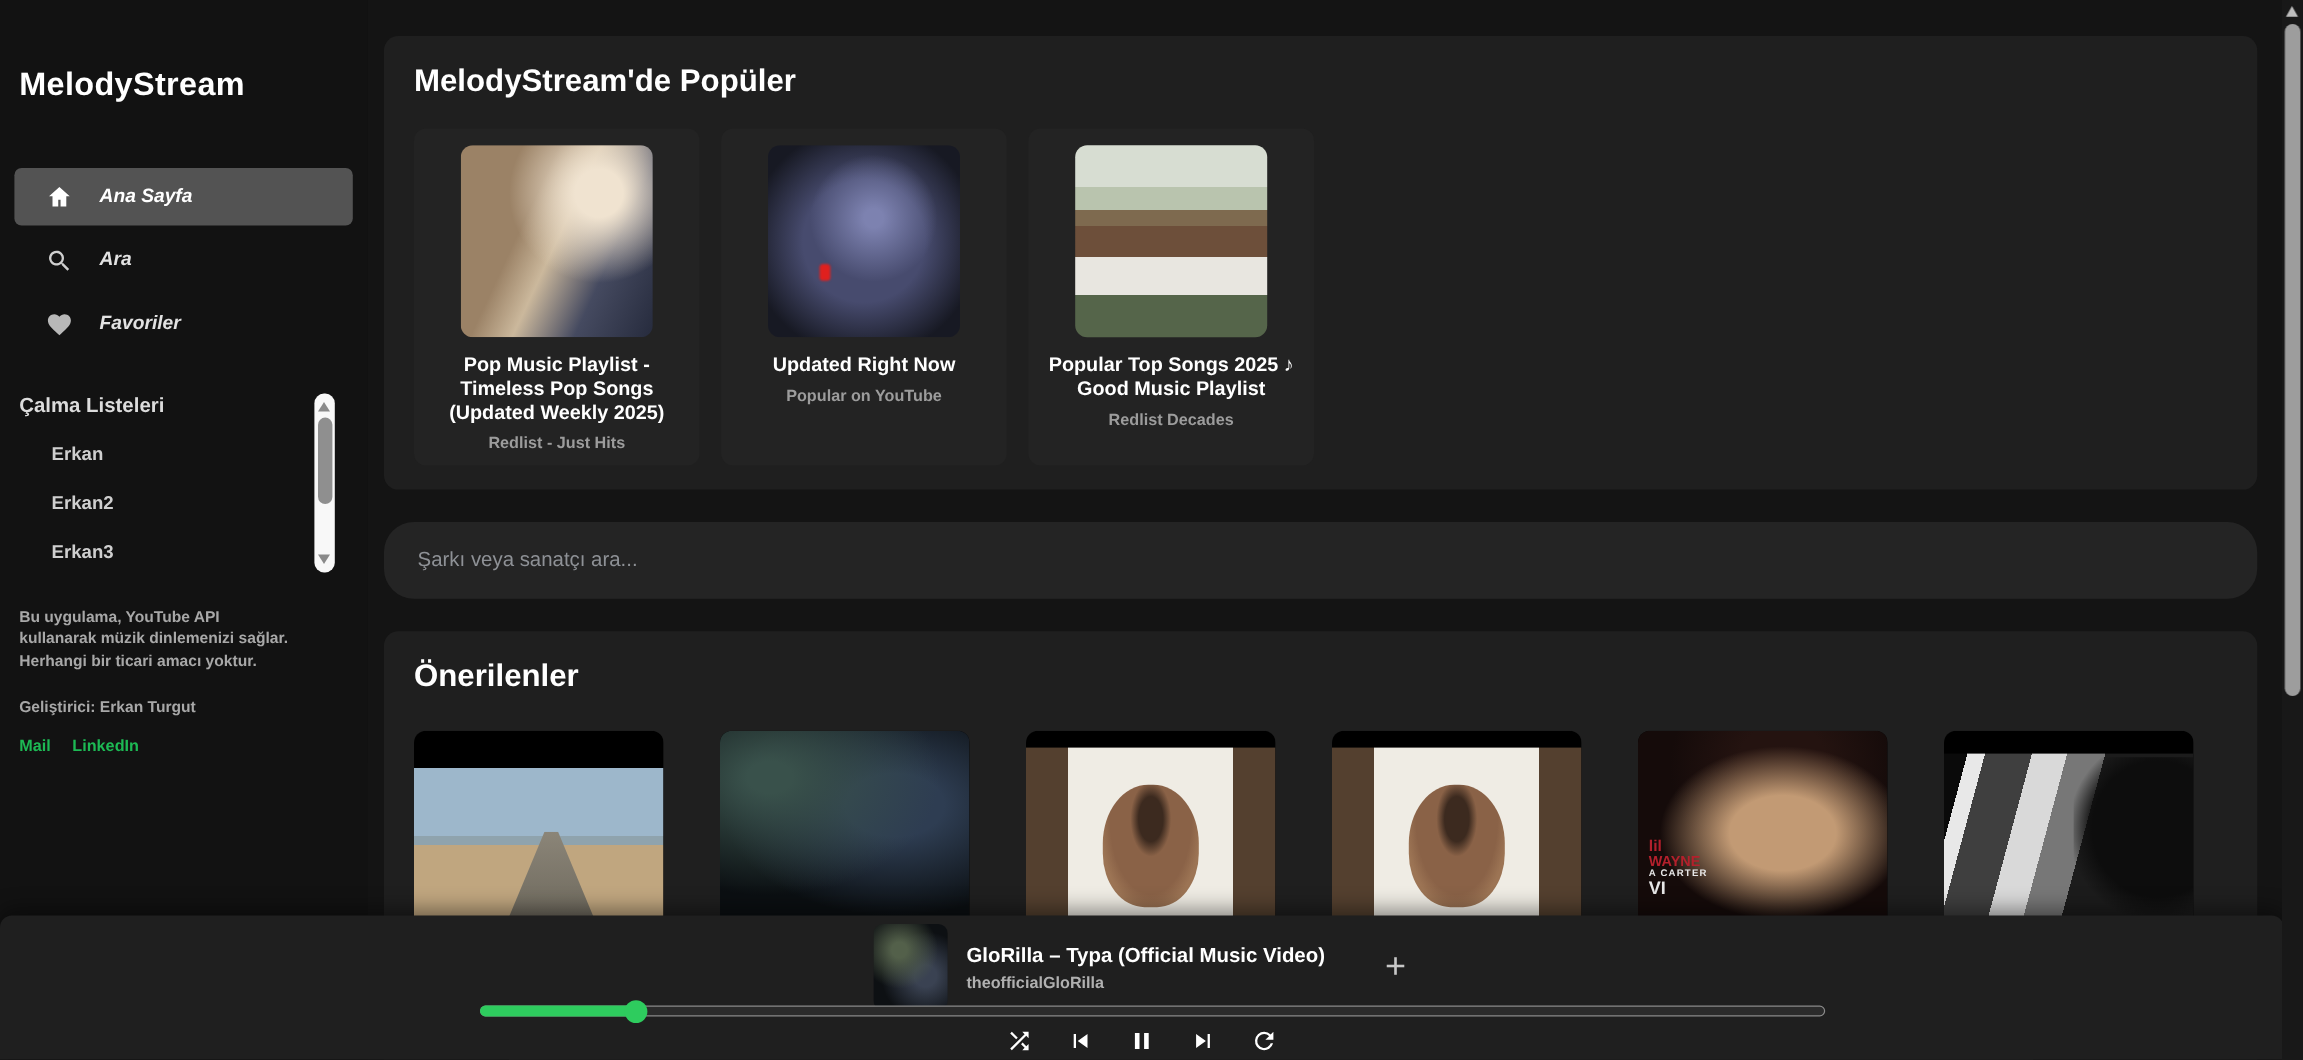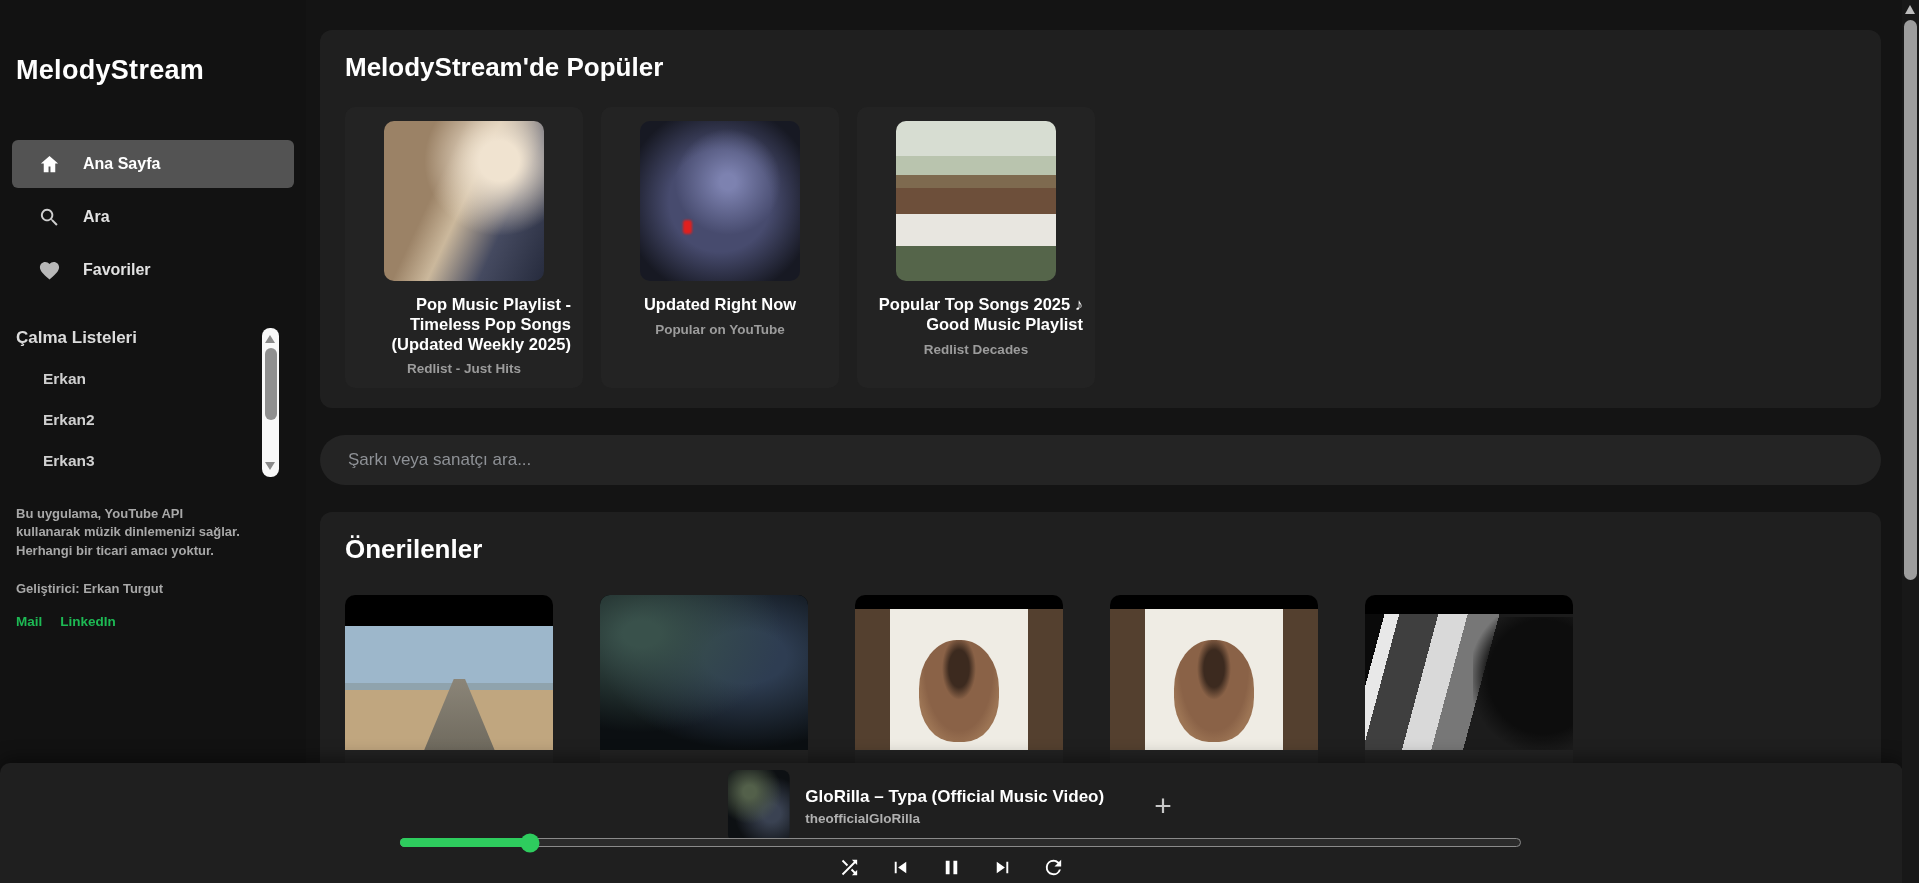--- a/index.html
+++ b/index.html
@@ -8,21 +8,21 @@
     width:1919px;height:883px;overflow:hidden;position:relative;
     background:#141414;color:#fff;
     font-family:"Liberation Sans","DejaVu Sans",sans-serif;
   }
   
   .sidebar{
     position:fixed;left:0;top:0;bottom:0;width:306px;
     background:#121212;z-index:5;
   }
   .app-title{margin:55px 0 0 16px;font-size:27px;font-weight:700;color:#fff;letter-spacing:.3px;}
-  .nav{margin:54px 12px 0 12px;}
+  .nav{margin:54px 12px 0 12px;font-style:italic;}
   .nav-item{
     display:flex;align-items:center;gap:22px;height:48px;
     padding:0 14px 0 26px;border-radius:6px;margin-bottom:5px;
     color:#e2e2e2;font-size:16px;font-weight:600;cursor:pointer;box-sizing:border-box;
   }
   .nav-item.active{background:#535353;color:#fff;font-weight:700;}
   .nav-item svg{flex:0 0 auto;}
   .playlists-header{margin:34px 0 0 16px;font-size:17px;font-weight:700;color:#dcdcdc;}
   .playlist-list{margin:22px 0 0 43px;padding:0;list-style:none;}
   .playlist-list li{
@@ -45,36 +45,36 @@
   .footer-links{display:flex;gap:18px;margin-top:13px;}
   .footer-links a{color:#1db954;font-size:13.5px;font-weight:700;text-decoration:none;cursor:pointer;}
   
   .main{margin-left:306px;padding:30px 38px 0 14px;}
   .panel{background:#1f1f1f;border-radius:12px;padding:18px 25px 20px 25px;}
   .panel h2{margin:4px 0 0 0;font-size:26px;font-weight:700;color:#fff;}
   .cards-row{display:flex;gap:18px;margin-top:24px;}
   .pop-card{
     width:238px;box-sizing:border-box;background:#232323;border-radius:10px;
     padding:14px 12px 12px 12px;display:flex;flex-direction:column;align-items:center;
-    text-align:right;cursor:pointer;
+    text-align:center;cursor:pointer;
   }
   .pop-card-img{width:160px;height:160px;border-radius:10px;position:relative;overflow:hidden;}
   .img-pop1{background:
     radial-gradient(circle at 72% 25%, #f0e3d0 0 12%, rgba(240,227,208,0) 45%),
     linear-gradient(115deg,#9b8266 0 35%,#cbb89c 50%,#454a60 72%,#262b3d 100%);}
   .img-pop2{background:
     radial-gradient(circle at 55% 38%, #7d82b0 0 6%, rgba(125,130,176,0) 40%),
     radial-gradient(circle at 50% 50%, #474b6e 0 45%, #171923 85%);}
   .taillight{position:absolute;left:27%;top:62%;width:9px;height:14px;background:#e0201e;border-radius:3px;filter:blur(1px);}
   .img-pop3{background:linear-gradient(180deg,#d7ddd2 0 22%,#b9c4ae 22% 34%,#7e6a4f 34% 42%,#6d4f3a 42% 58%,#e8e6e0 58% 78%,#55654a 78% 100%);}
   .pop-title{margin-top:14px;font-size:16.5px;font-weight:700;color:#fff;line-height:1.2;}
   .pop-sub{margin-top:7px;font-size:13.5px;font-weight:600;color:#9c9c9c;}
   
   .search-input{
-    display:block;width:100%;box-sizing:border-box;height:50px;margin:27px 0;
+    display:block;width:100%;box-sizing:border-box;height:64px;margin:27px 0;
     background:#242424;border:none;border-radius:25px;outline:none;
     padding:0 30px 0 28px;font-size:17px;color:#c4b5fd;
     font-family:"Liberation Sans","DejaVu Sans",sans-serif;
   }
   .search-input::placeholder{color:#8e9196;opacity:1;}
   
   .panel.recommended{height:370px;box-sizing:border-box;}
   .rec-row{display:flex;gap:47px;margin-top:30px;}
   .rec-card{width:208px;flex:0 0 auto;background:#232323;border-radius:10px;overflow:hidden;height:230px;cursor:pointer;}
   .rec-thumb{position:relative;width:100%;height:155px;background:#000;overflow:hidden;}
@@ -246,20 +246,31 @@
       </div>
 
       <div class="rec-card">
         <div class="rec-thumb" title="Lil Wayne Tha Carter album cover, tattooed baby face on white, brown side bars">
           <div class="t34-scene">
             <div class="t34-face"></div>
           </div>
         </div>
       </div>
 
+      <div class="rec-card">
+        <div class="rec-thumb" title="Lil Wayne Tha Carter VI album cover, dark background">
+          <div class="t5-scene"></div>
+          <div class="t5-text">
+            <div>lil</div>
+            <div>WAYNE</div>
+            <div>A CARTER</div>
+            <div>VI</div>
+          </div>
+        </div>
+      </div>
 
       <div class="rec-card">
         <div class="rec-thumb" title="Black and white studio shot, bearded man wearing headphones">
           <div class="t6-scene"></div>
           <div class="t6-figure"></div>
         </div>
       </div>
 
     </div>
   </section>

